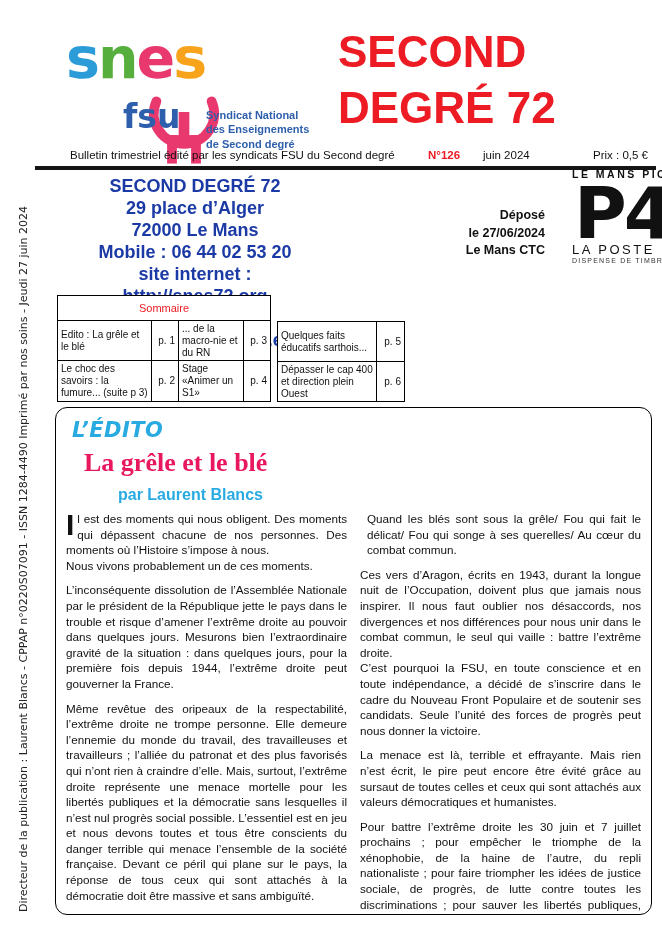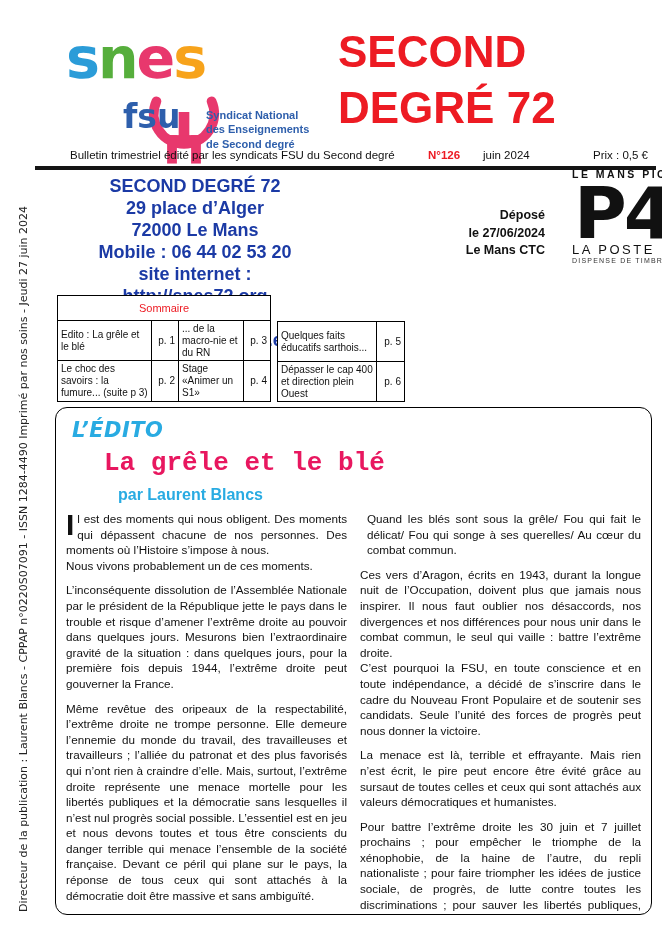--- a/index.html
+++ b/index.html
@@ -50,22 +50,22 @@
   table.som td.pg{text-align:right;}
   #sommaire-left{left:57px;top:295px;width:213px;}
   #sommaire-left td{height:32px;}
   #sommaire-right{left:277px;top:321px;width:127px;}
   #sommaire-right td{height:35px;}
   
   .edito-box{position:absolute;left:55px;top:407px;width:595px;height:506px;
     border:1.6px solid #000;border-radius:12px;overflow:hidden;}
   .kicker{position:absolute;left:16px;top:10px;font-size:21px;font-weight:bold;font-style:italic;
     color:var(--edito_blue);font-family:"DejaVu Sans",sans-serif;letter-spacing:0.5px;}
-  .edito-title{position:absolute;left:48px;top:40px;font-size:26px;font-weight:bold;
-    color:var(--edito_pink);font-family:Liberation Mono, monospace;}
+  .edito-title{position:absolute;left:28px;top:40px;font-size:26px;font-weight:bold;
+    color:var(--edito_pink);font-family:Liberation Serif, serif;}
   .byline{position:absolute;left:62px;top:78px;font-size:16px;font-weight:bold;color:var(--edito_blue);}
   .cols{position:absolute;left:10px;top:103px;width:575px;display:flex;gap:13px;}
   .col{flex:1;min-width:0;}
   p.para{margin:0;font-size:11.7px;line-height:15.6px;text-align:justify;}
   p.para.gap{margin-top:9px;}
   p.para.it{margin-left:7px;}
   .dropcap{float:left;font-size:30px;line-height:25px;font-weight:bold;margin:1px 3px 0 0;}
 </style>
 </head>
 <body>

